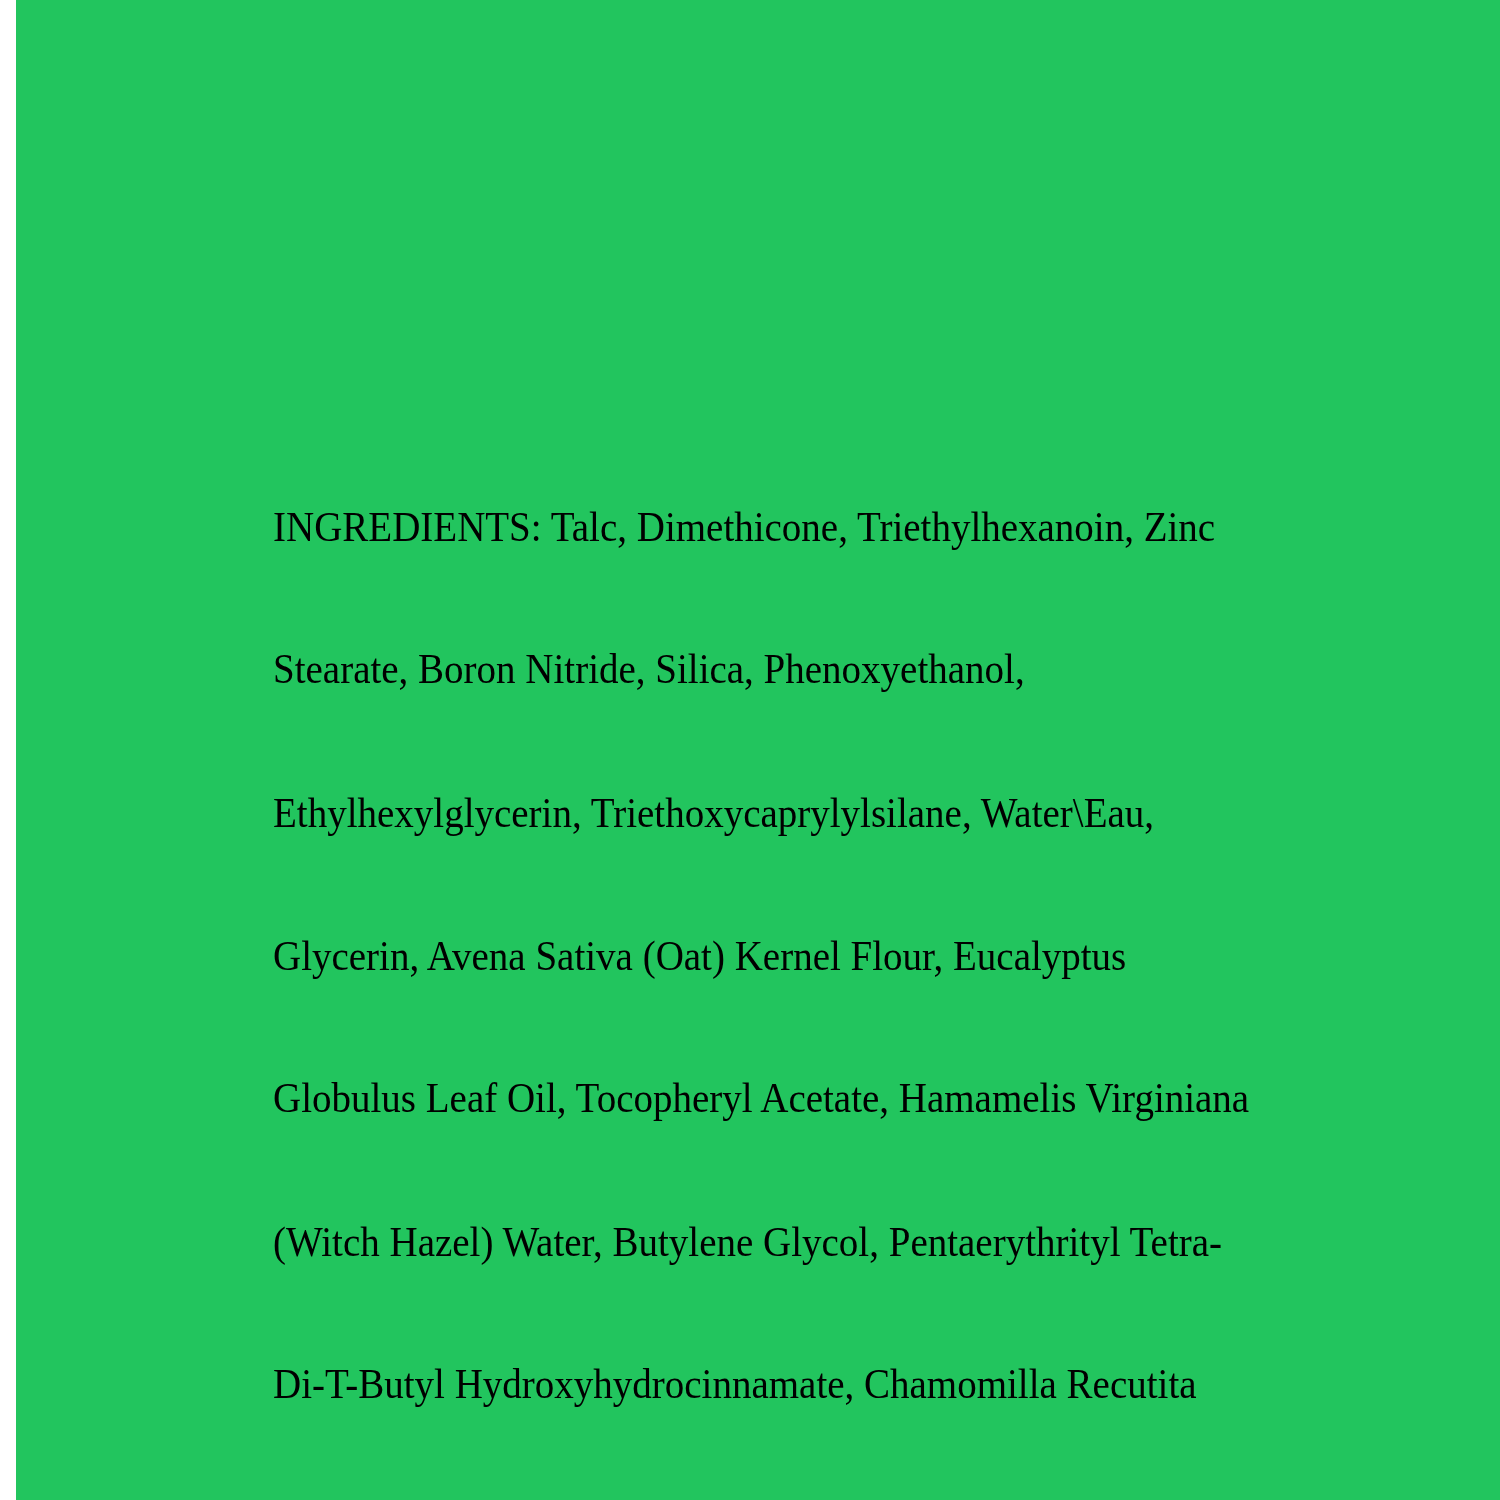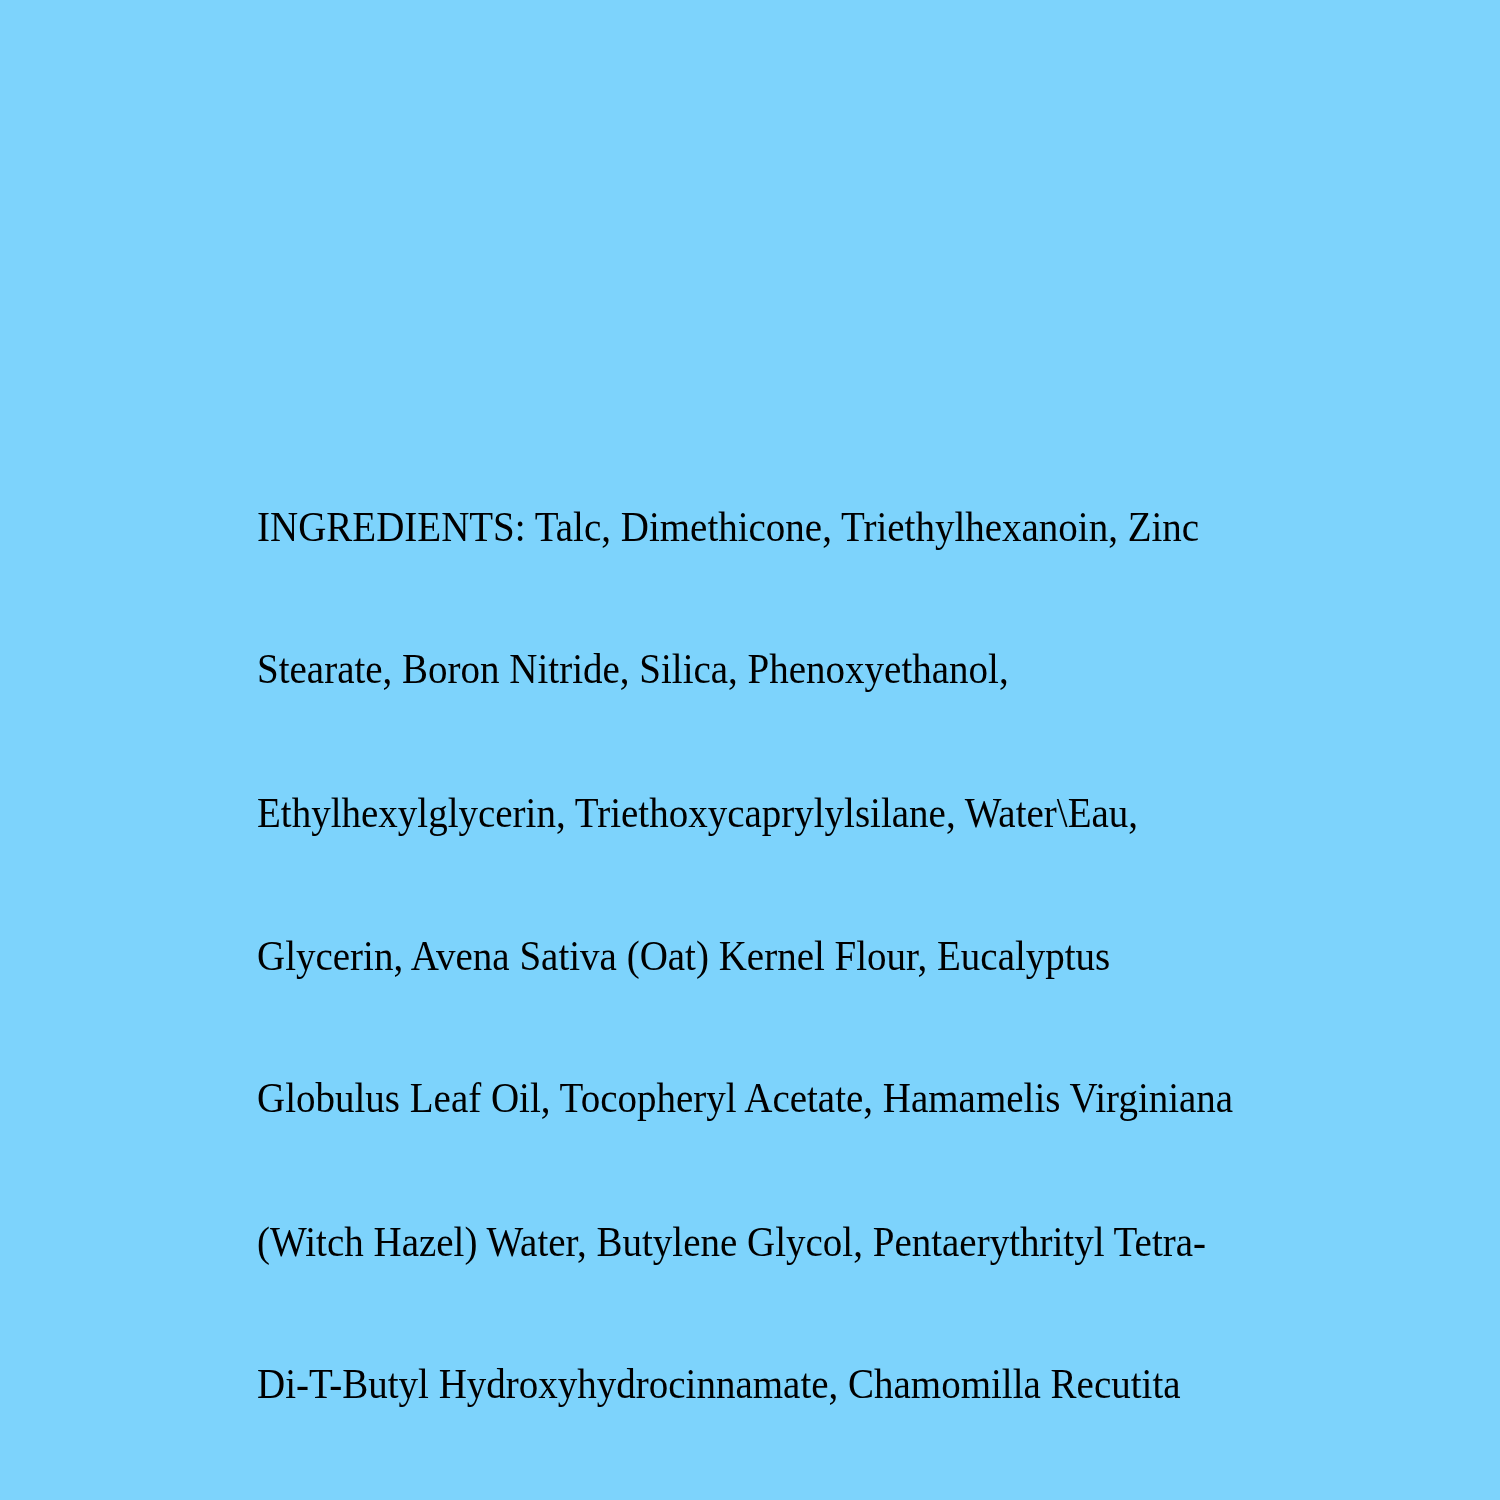--- a/index.html
+++ b/index.html
@@ -9,21 +9,22 @@
   body {
     width: 1500px;
     height: 1500px;
     background: #ffffff;
     position: relative;
     overflow: hidden;
   }
   .page {
     position: absolute;
     inset: 0;
-    background: #7dd3fc;
+    background: #22c55e;
+    margin-left: 16px;
   }
   .ingredients-block {
     position: absolute;
     left: 257px;
     top: 408px;
     font-family: "Liberation Serif", "DejaVu Serif", serif;
     font-size: 39px;
     line-height: 44.1px;
     color: #000000;
     white-space: pre;

